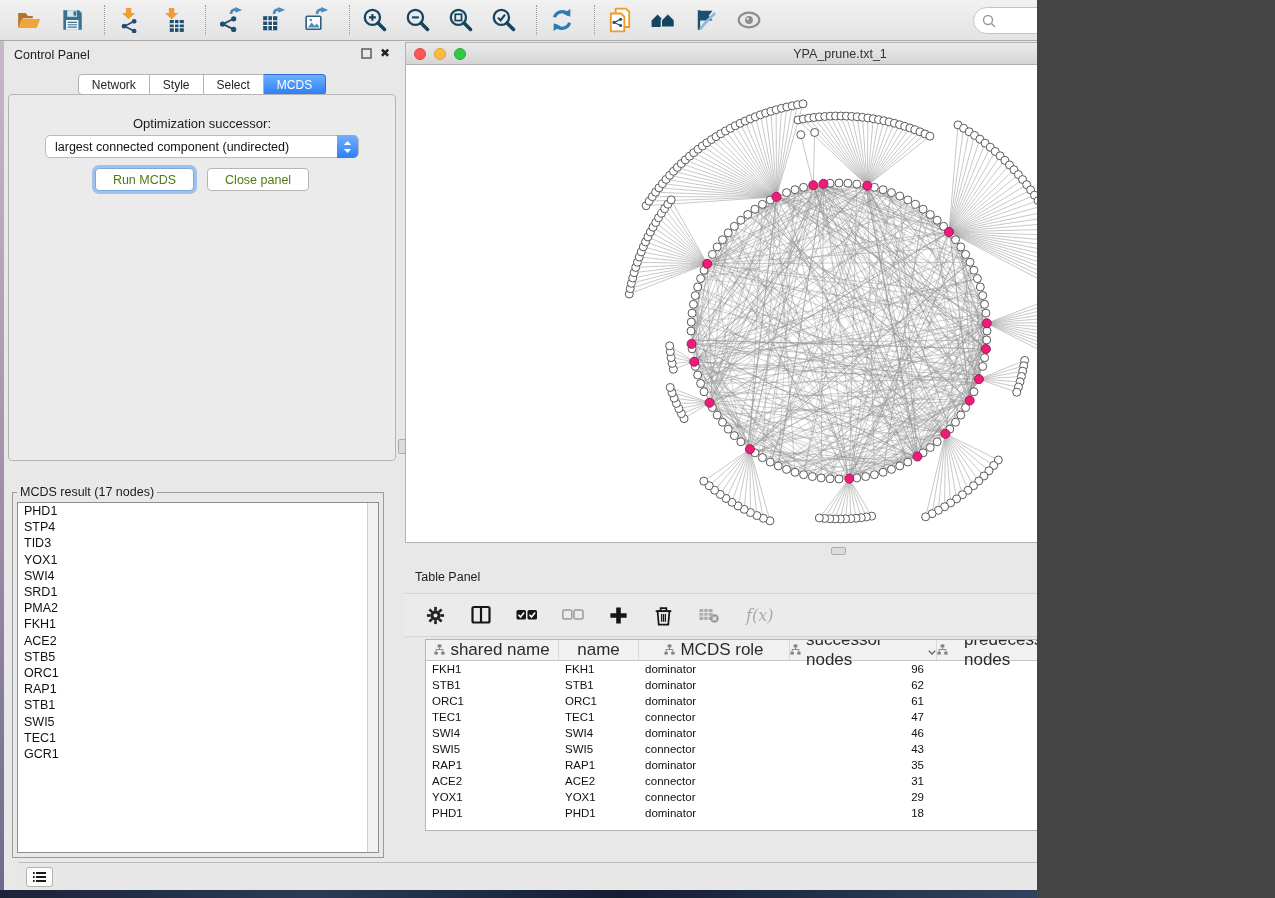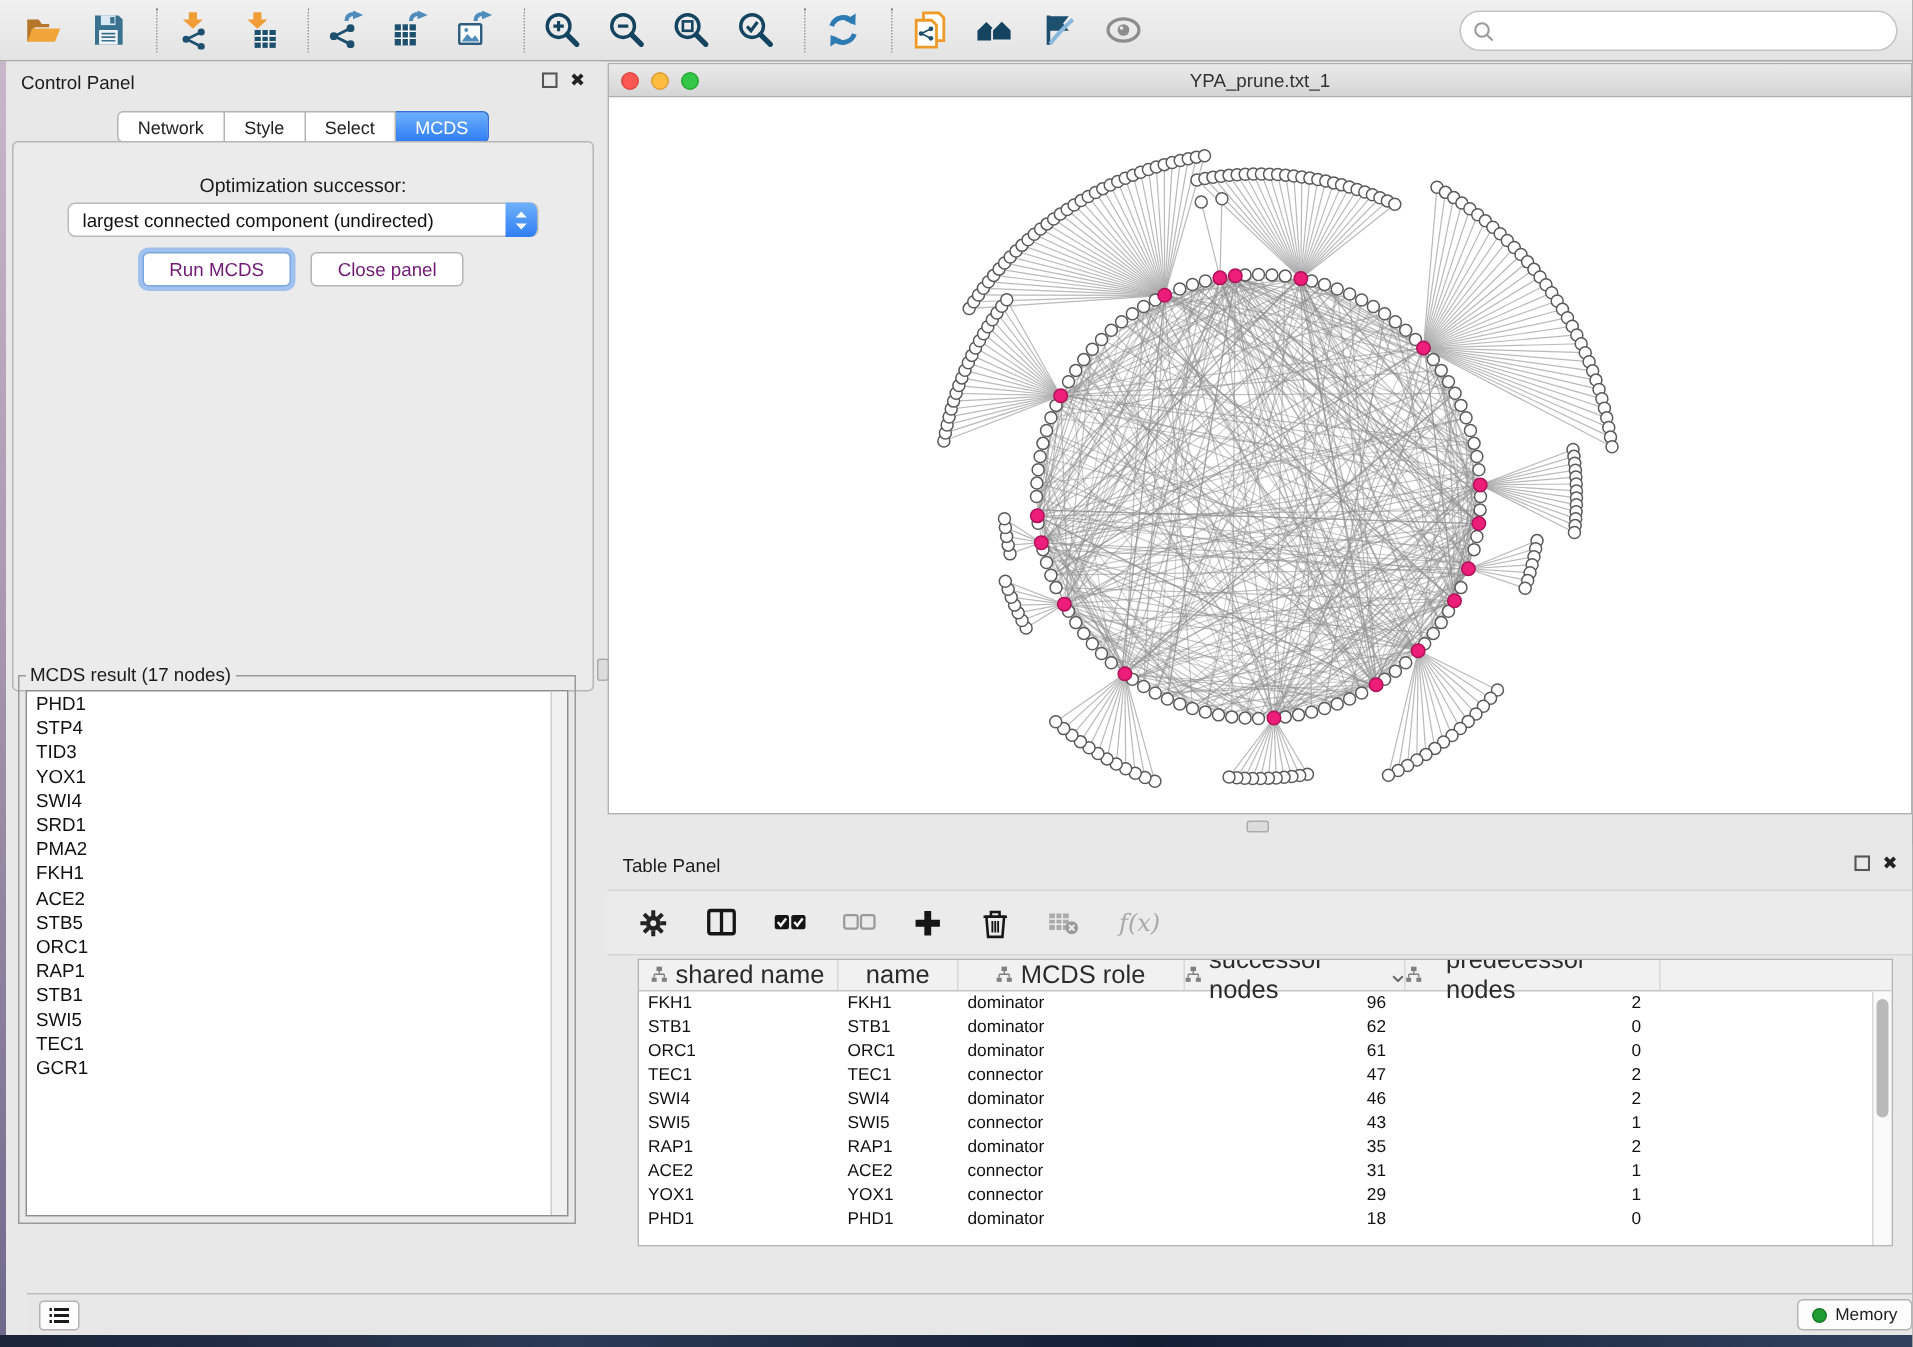--- a/index.html
+++ b/index.html
@@ -1,17 +1,17 @@
 <!DOCTYPE html>
 <html><head>
 <meta charset="utf-8">
 <style>
   * { margin:0; padding:0; box-sizing:border-box; }
   body { font-family:"Liberation Sans","DejaVu Sans",sans-serif; background:#444; }
-  .screen { position:relative; width:1275px; height:898px; background:#e8e8e8; overflow:hidden;text-decoration:underline; }
+  .screen { position:relative; width:1037px; height:898px; background:#e8e8e8; overflow:hidden;text-decoration:underline; }
 
   
   .wall-left { position:absolute; left:0; top:41px; width:4px; height:849px;
     background:linear-gradient(#cab6cb,#a995ae 45%,#6f6a8d); }
   .wall-bottom { position:absolute; left:0; bottom:0; width:100%; height:8px;
     background:linear-gradient(90deg,#1b2438,#2b3a55 30%,#141e33 60%,#32425e); }
 
   
   #toolbar { position:absolute; left:0; top:0; width:1275px; height:41px;
     background:linear-gradient(#f1f1f1,#e3e3e3); border-bottom:1px solid #a9a9a9;
@@ -45,24 +45,24 @@
     background:#ebebeb; border:1px solid #b5b5b5; border-radius:4px; }
   .opt-label { position:absolute; top:21px; width:100%; text-align:center; font-size:13px; color:#1b1b1b; }
   .dropdown { position:absolute; left:36px; top:40px; width:314px; height:23px; background:#fff;
     border:1px solid #b9b9b9; border-radius:5px; font-size:12.5px; color:#111;
     display:flex; align-items:center; padding-left:9px; }
   .dd-cap { position:absolute; right:0px; top:-1px; width:21px; height:23px; border-radius:0 5px 5px 0;
     background:linear-gradient(#6fb1fb,#2f7ef5); display:flex; flex-direction:column;
     align-items:center; justify-content:center; gap:2px; }
   .btn-row { position:absolute; left:0; top:73px; width:100%; display:flex; justify-content:center; gap:13px; }
   .mac-btn { height:23px; padding:0 17px; background:#fff; border:1px solid #b5b5b5; border-radius:4px;
-    font-size:12.5px; color:#701a75; display:flex; align-items:center; }
+    font-size:12.5px; color:#4d7c0f; display:flex; align-items:center; }
   .mac-btn.focused { box-shadow:0 0 0 3px rgba(110,165,240,.6); border-color:#7aa8e0; }
 
-  #mcds-fieldset { position:absolute; left:8px; top:402px; width:372px; height:373px;
+  #mcds-fieldset { position:absolute; left:8px; top:444px; width:372px; height:373px;
     border:1px solid #9a9a9a; }
   #mcds-fieldset legend { font-size:12.5px; color:#1b1b1b; margin-left:4px; padding:0 3px; }
   .result-list { position:absolute; left:4px; right:4px; top:3px; bottom:4px; background:#fff;
     border:1px solid #8e8e8e; overflow:hidden; }
   .result-list .item { font-size:12.5px; color:#111; line-height:16.2px; padding-left:6px; }
   .list-scroll { position:absolute; right:0; top:0; bottom:0; width:11px; background:#f1f1f1;
     border-left:1px solid #cfcfcf; }
 
   
   #network-window { position:absolute; left:405px; top:42px; width:870px; height:501px;

